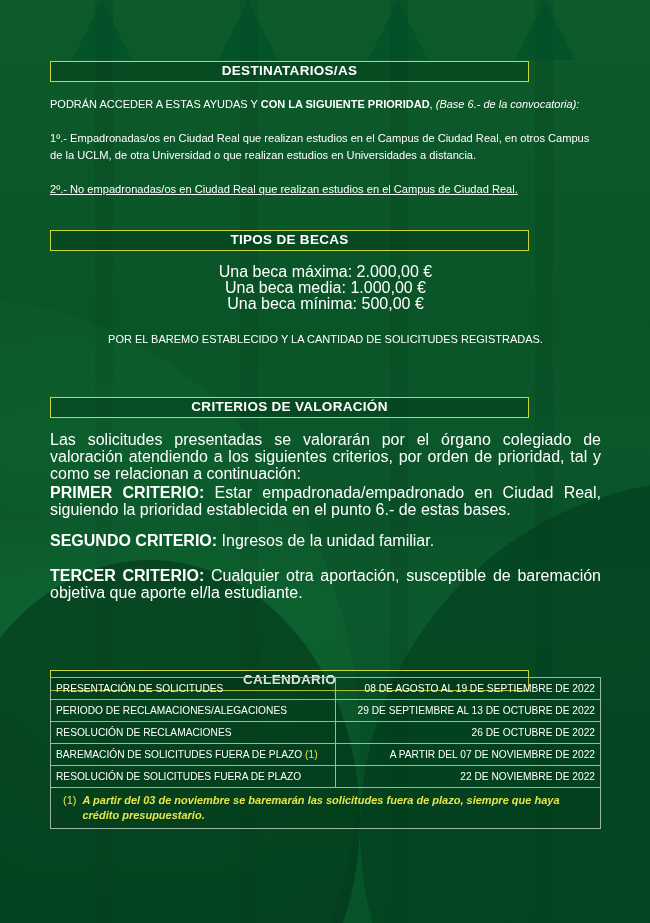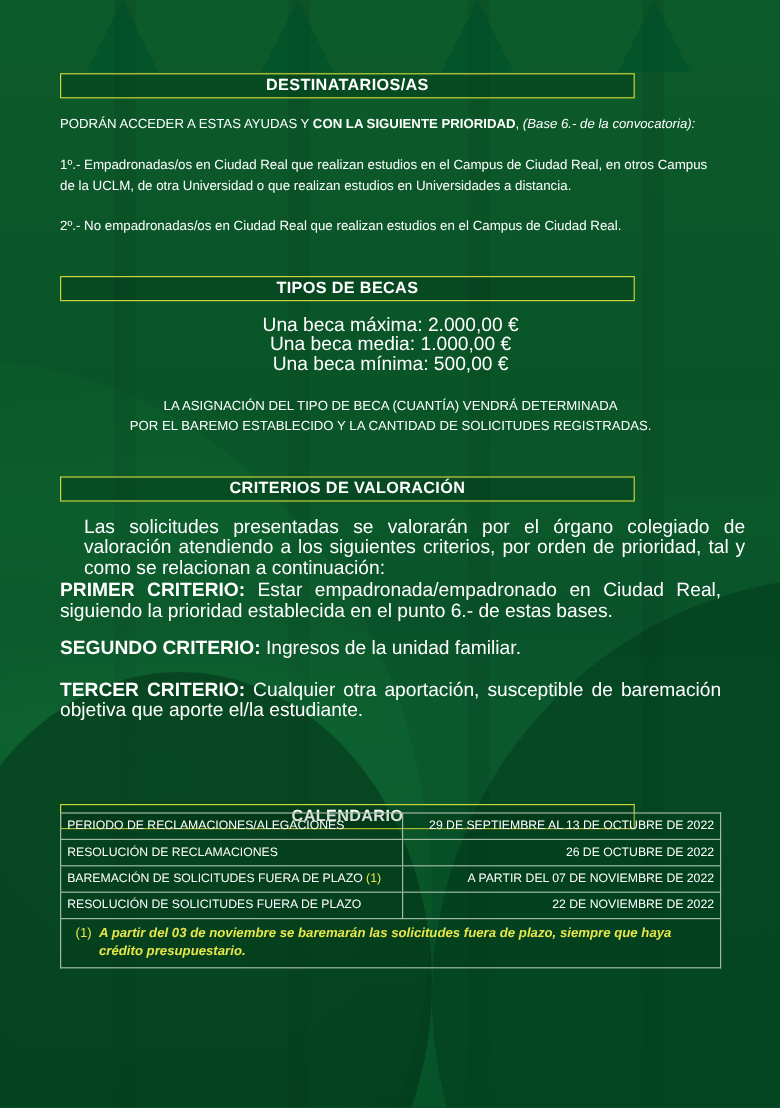--- a/index.html
+++ b/index.html
@@ -109,55 +109,58 @@
   <div class="curve-right"></div>
 </div>
 
 <div class="section-header" style="top:61px;">
   <span>DESTINATARIOS/AS</span>
 </div>
 <div class="text" style="top:96px; font-size:11px;">
   <span>PODRÁN ACCEDER A ESTAS AYUDAS Y </span><b>CON LA SIGUIENTE PRIORIDAD</b><span>, </span><span class="italic">(Base 6.- de la convocatoria):</span>
 </div>
 <div class="text" style="top:130px; font-size:11.1px;">1º.- Empadronadas/os en Ciudad Real que realizan estudios en el Campus de Ciudad Real, en otros Campus de la UCLM, de otra Universidad o que realizan estudios en Universidades a distancia.</div>
-<div class="text" style="top:181px; font-size:11.1px;">2º.- No empadronadas/os en Ciudad Real que realizan estudios en el Campus de Ciudad Real.</div>
+<div class="text" style="top:181px; font-size:11.1px;text-decoration:underline;">2º.- No empadronadas/os en Ciudad Real que realizan estudios en el Campus de Ciudad Real.</div>
 
 <div class="section-header" style="top:230px;">
   <span>TIPOS DE BECAS</span>
 </div>
 <div class="text center" style="top:264px; line-height:16px;">
   <div>Una beca máxima: 2.000,00 €</div>
   <div>Una beca media: 1.000,00 €</div>
   <div>Una beca mínima: 500,00 €</div>
 </div>
 <div class="text center" style="top:331px; line-height:16px; font-size:11px;">
-  <div>LA ASIGNACIÓN DEL TIPO DE BECA (CUANTÍA) VENDRÁ DETERMINADA</div>
   <div>POR EL BAREMO ESTABLECIDO Y LA CANTIDAD DE SOLICITUDES REGISTRADAS.</div>
 </div>
 
 <div class="section-header" style="top:397px;">
   <span>CRITERIOS DE VALORACIÓN</span>
 </div>
-<div class="text justify" style="top:431px;margin-left:20px;">Las solicitudes presentadas se valorarán por el órgano colegiado de valoración atendiendo a los siguientes criterios, por orden de prioridad, tal y como se relacionan a continuación:</div>
+<div class="text justify" style="top:431px;">Las solicitudes presentadas se valorarán por el órgano colegiado de valoración atendiendo a los siguientes criterios, por orden de prioridad, tal y como se relacionan a continuación:</div>
 <div class="text justify" style="top:484px;">
   <b>PRIMER CRITERIO:</b><span> Estar empadronada/empadronado en Ciudad Real, siguiendo la prioridad establecida en el punto 6.- de estas bases.</span>
 </div>
 <div class="text" style="top:532px;">
   <b>SEGUNDO CRITERIO:</b><span> Ingresos de la unidad familiar.</span>
 </div>
 <div class="text justify" style="top:567px;">
   <b>TERCER CRITERIO:</b><span> Cualquier otra aportación, susceptible de baremación objetiva que aporte el/la estudiante.</span>
 </div>
 
 <div class="section-header" style="top:631px;margin-top:39px;">
   <span>CALENDARIO</span>
 </div>
 
 <table class="cal">
   <tbody>
+      <tr>
+    <td class="left"><span>PRESENTACIÓN DE SOLICITUDES</span></td>
+    <td class="right">08 DE AGOSTO AL 19 DE SEPTIEMBRE DE 2022</td>
+  </tr>
   <tr>
     <td class="left"><span>PERIODO DE RECLAMACIONES/ALEGACIONES</span></td>
     <td class="right">29 DE SEPTIEMBRE AL 13 DE OCTUBRE DE 2022</td>
   </tr>
   <tr>
     <td class="left"><span>RESOLUCIÓN DE RECLAMACIONES</span></td>
     <td class="right">26 DE OCTUBRE DE 2022</td>
   </tr>
   <tr>
     <td class="left"><span>BAREMACIÓN DE SOLICITUDES FUERA DE PLAZO </span><span class="ref">(1)</span></td>

